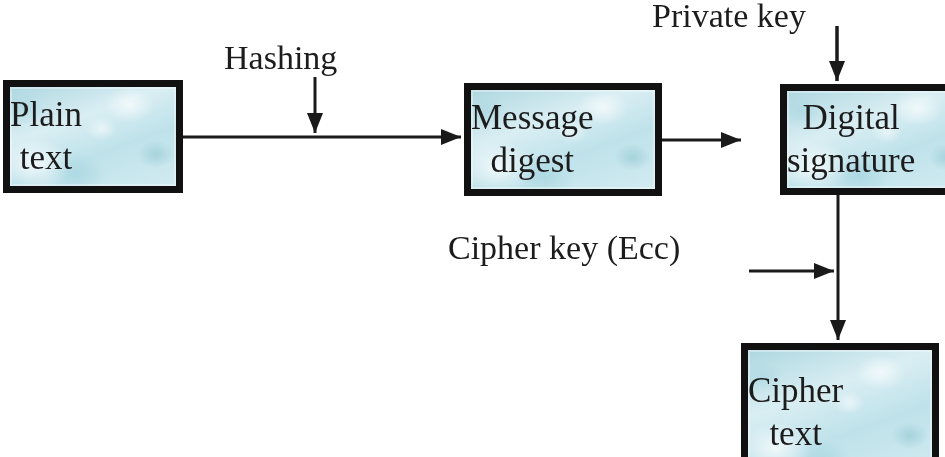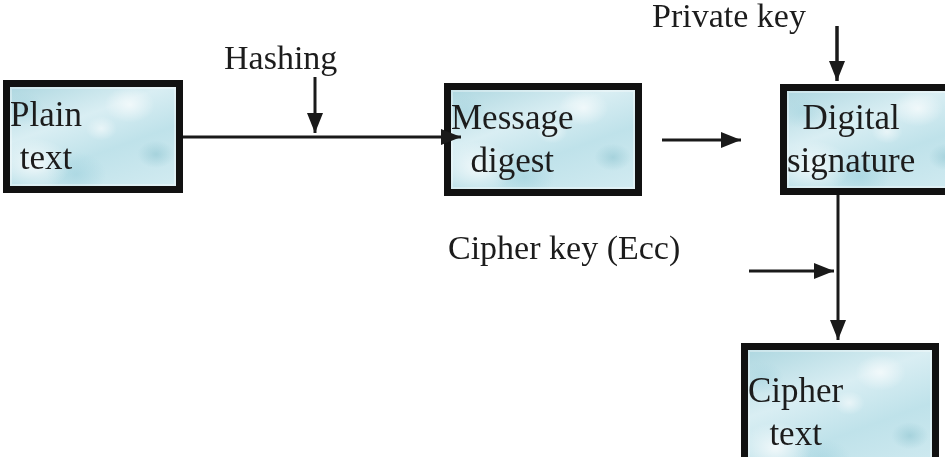--- a/index.html
+++ b/index.html
@@ -31,21 +31,21 @@
       radial-gradient(ellipse 55px 40px at 15% 78%, rgba(255,255,255,0.75), rgba(255,255,255,0) 65%),
       radial-gradient(ellipse 42px 30px at 72% 18%, rgba(255,255,255,0.65), rgba(255,255,255,0) 60%),
       radial-gradient(ellipse 30px 22px at 88% 68%, rgba(140,195,207,0.55), rgba(255,255,255,0) 62%),
       radial-gradient(ellipse 46px 34px at 40% 88%, rgba(160,210,222,0.6), rgba(255,255,255,0) 65%),
       radial-gradient(ellipse 26px 20px at 55% 42%, rgba(255,255,255,0.55), rgba(255,255,255,0) 60%),
       radial-gradient(ellipse 34px 26px at 8% 22%, rgba(164,212,223,0.5), rgba(255,255,255,0) 62%),
       linear-gradient(160deg, #aed7e0 0%, #d9eef3 35%, #bfe2ea 62%, #d2ebf1 100%);
     box-shadow: inset 0 0 0 2px rgba(255,255,255,0.35);
   }
   .node-plain     { left: 3px;   top: 80px;  width: 180px; height: 113px; }
-  .node-digest    { left: 444px; top: 83px;  width: 198px; height: 113px; }
+  .node-digest    { left: 464px; top: 83px;  width: 198px; height: 113px; }
   .node-signature { left: 780px; top: 84px;  width: 196px; height: 111px; }
   .node-cipher    { left: 741px; top: 343px; width: 198px; height: 140px; }
 
   .float-label {
     position: absolute;
     font-size: 34px;
     line-height: 1.05;
     color: #1c1c1c;
     white-space: nowrap;
   }

